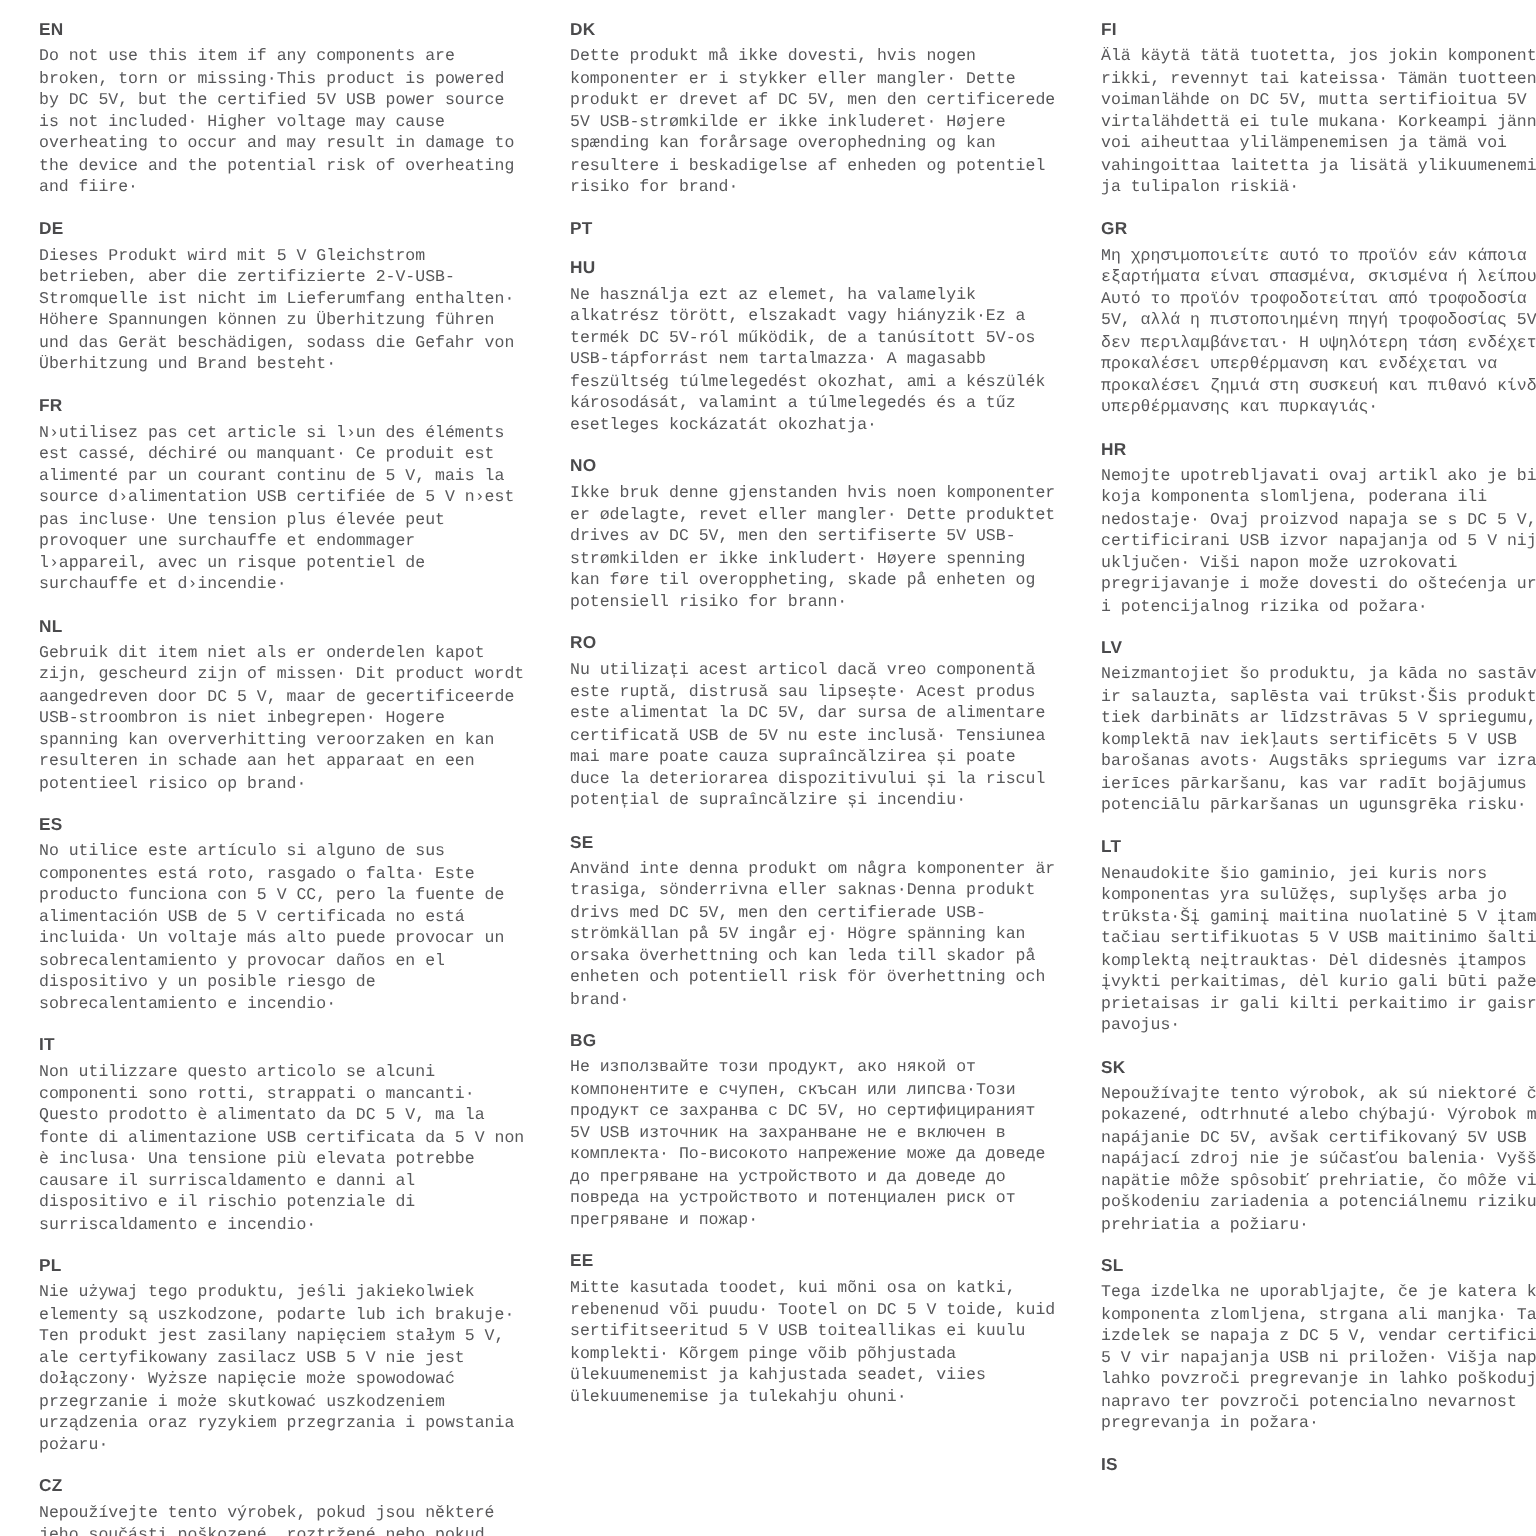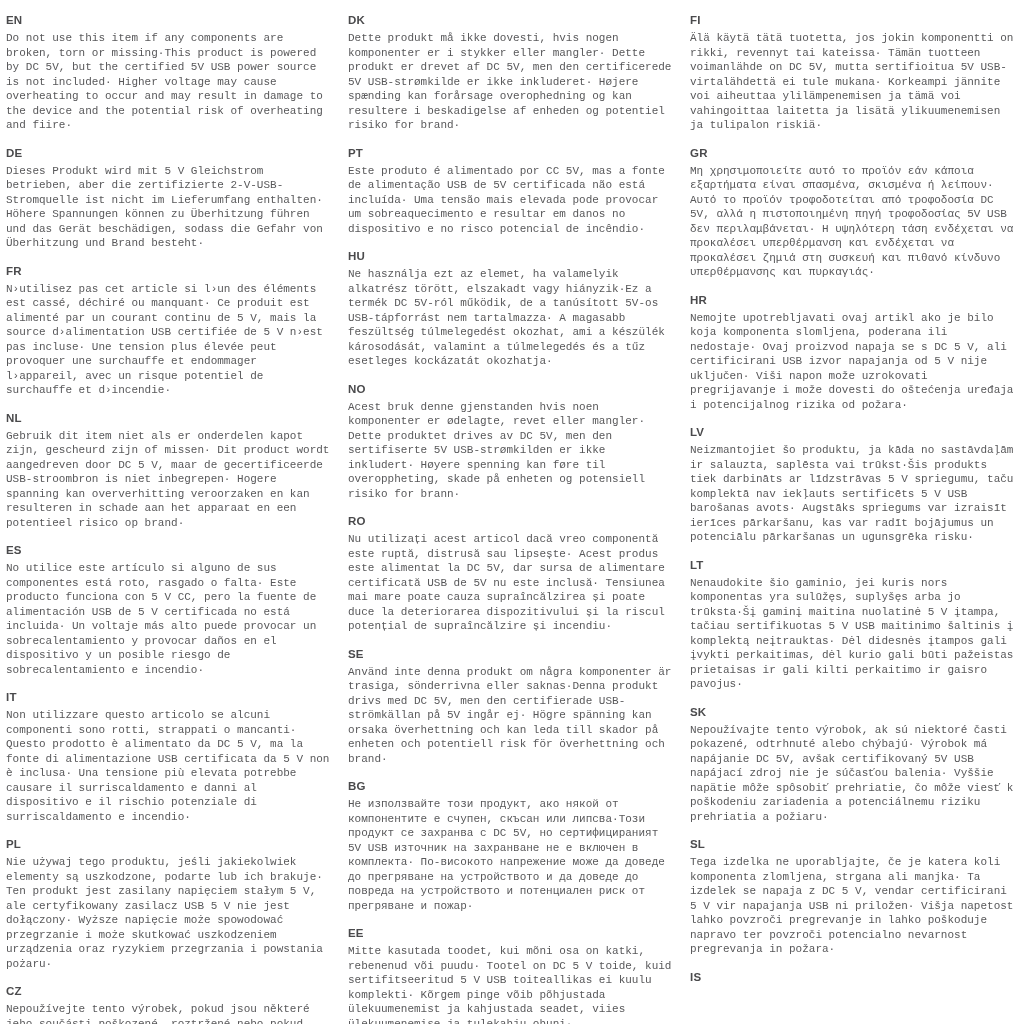--- a/index.html
+++ b/index.html
@@ -10,24 +10,24 @@
   body {
     width: 1024px;
     height: 1024px;
     overflow: hidden;
     font-family: "Liberation Sans", "DejaVu Sans", sans-serif;
   }
   .page {
     box-sizing: border-box;
     width: 892px;
     height: 1024px;
-    padding: 10px 6px 0 6px;
+    padding: 10px 6px 0 26px;
     display: grid;
     grid-template-columns: 324px 324px 324px;
-    column-gap: 18px;
+    column-gap: 30px;
     align-items: start;
   }
   .col {
     min-width: 0;
   }
   .lang-section {
     margin: 0 0 12px 0;
   }
   .lang-code {
     font-size: 11.5px;
@@ -86,29 +86,28 @@
         <p class="lang-text">Nepoužívejte tento výrobek, pokud jsou některé jeho součásti poškozené, roztržené nebo pokud zcela chybí· Tento výrobek je napájen stejnosměrným napětím 5 V, certifikovaný zdroj napájení 5 V USB ale není součástí dodávky· Vyšší napětí může způsobit přehřátí a může mít za následek poškození zařízení a vést k potenciálnímu riziku přehřátí a požáru·</p>
       </section>
     </div>
   <div class="col">
       <section class="lang-section">
         <h3 class="lang-code">DK</h3>
         <p class="lang-text">Dette produkt må ikke dovesti, hvis nogen komponenter er i stykker eller mangler· Dette produkt er drevet af DC 5V, men den certificerede 5V USB-strømkilde er ikke inkluderet· Højere spænding kan forårsage overophedning og kan resultere i beskadigelse af enheden og potentiel risiko for brand·</p>
       </section>
       <section class="lang-section">
         <h3 class="lang-code">PT</h3>
-        <p class="lang-text">Este produto é alimentado por CC 5V, mas a fonte de alimentação USB de 5V certificada não está incluída· Uma tensão mais elevada pode provocar um sobreaquecimento e resultar em danos no dispositivo e no risco potencial de incêndio·</p>
       </section>
       <section class="lang-section">
         <h3 class="lang-code">HU</h3>
         <p class="lang-text">Ne használja ezt az elemet, ha valamelyik alkatrész törött, elszakadt vagy hiányzik·Ez a termék DC 5V-ról működik, de a tanúsított 5V-os USB-tápforrást nem tartalmazza· A magasabb feszültség túlmelegedést okozhat, ami a készülék károsodását, valamint a túlmelegedés és a tűz esetleges kockázatát okozhatja·</p>
       </section>
       <section class="lang-section">
         <h3 class="lang-code">NO</h3>
-        <p class="lang-text">Acest bruk denne gjenstanden hvis noen komponenter er ødelagte, revet eller mangler· Dette produktet drives av DC 5V, men den sertifiserte 5V USB-strømkilden er ikke inkludert· Høyere spenning kan føre til overoppheting, skade på enheten og potensiell risiko for brann·</p>
+        <p class="lang-text">Ikke bruk denne gjenstanden hvis noen komponenter er ødelagte, revet eller mangler· Dette produktet drives av DC 5V, men den sertifiserte 5V USB-strømkilden er ikke inkludert· Høyere spenning kan føre til overoppheting, skade på enheten og potensiell risiko for brann·</p>
       </section>
       <section class="lang-section">
         <h3 class="lang-code">RO</h3>
         <p class="lang-text">Nu utilizați acest articol dacă vreo componentă este ruptă, distrusă sau lipsește· Acest produs este alimentat la DC 5V, dar sursa de alimentare certificată USB de 5V nu este inclusă· Tensiunea mai mare poate cauza supraîncălzirea și poate duce la deteriorarea dispozitivului și la riscul potențial de supraîncălzire și incendiu·</p>
       </section>
       <section class="lang-section">
         <h3 class="lang-code">SE</h3>
         <p class="lang-text">Använd inte denna produkt om några komponenter är trasiga, sönderrivna eller saknas·Denna produkt drivs med DC 5V, men den certifierade USB-strömkällan på 5V ingår ej· Högre spänning kan orsaka överhettning och kan leda till skador på enheten och potentiell risk för överhettning och brand·</p>
       </section>
       <section class="lang-section">

